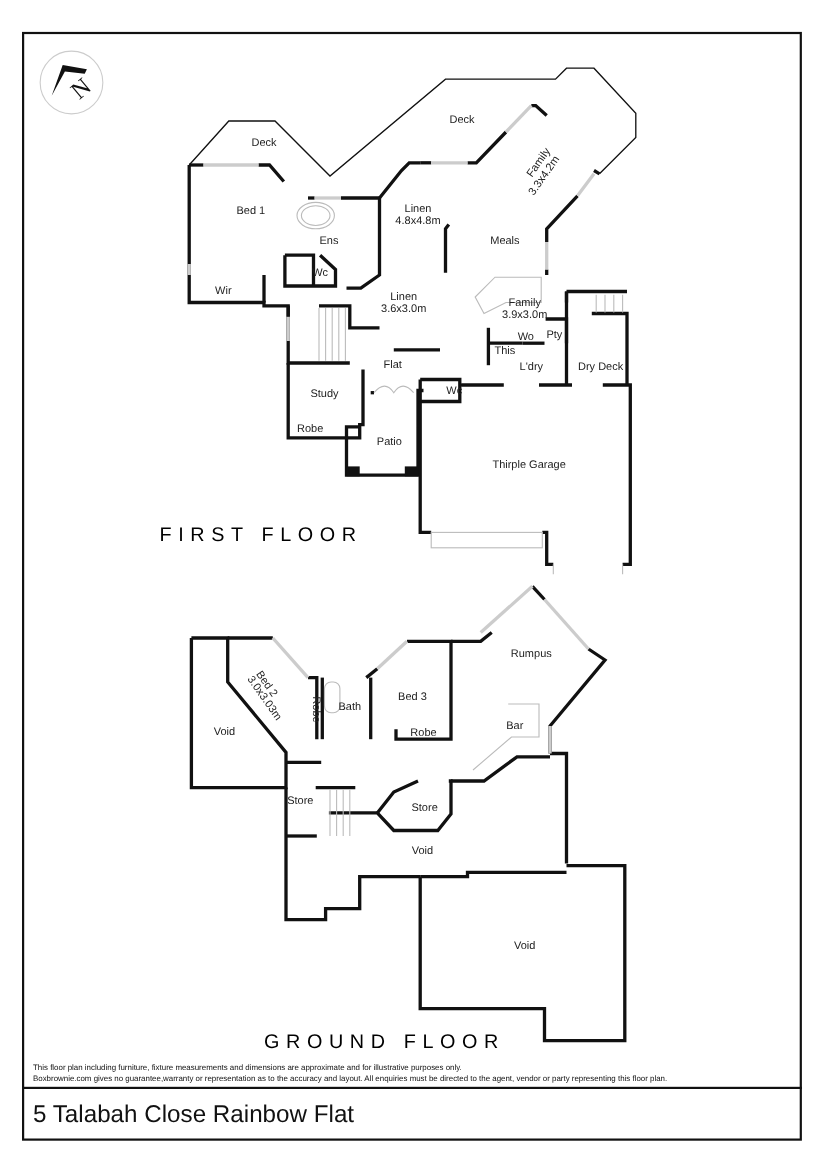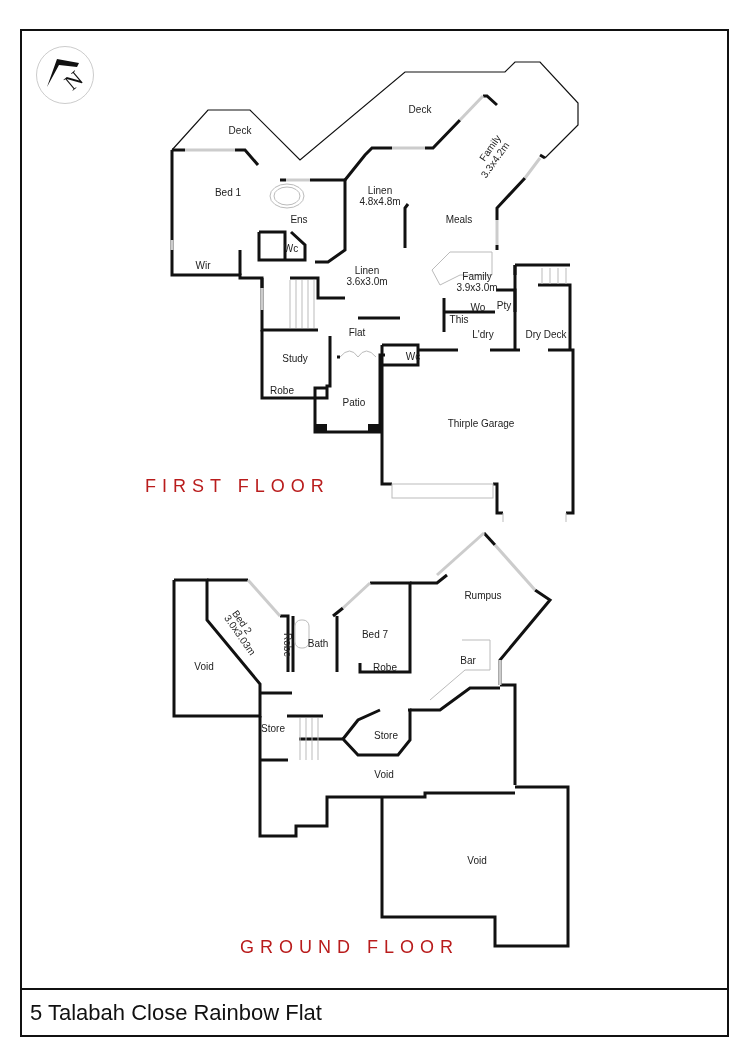--- a/index.html
+++ b/index.html
@@ -3,21 +3,21 @@
 <meta charset="utf-8">
 <style>
   html, body { margin:0; padding:0; background:#ffffff; }
   body { width:750px; height:1061px; position:relative; overflow:hidden; font-family:"Liberation Sans", sans-serif; color:#1a1a1a; }
   .frame { position:absolute; left:20px; top:29px; width:709px; height:1008px; border:2px solid #111; box-sizing:border-box; }
   svg.plan { position:absolute; left:0; top:0; width:750px; height:1061px; }
   .lbl { position:absolute; font-size:10px; color:#222; white-space:nowrap; text-align:center; line-height:11px; transform:translate(-50%,-50%); }
   .rot { transform:translate(-50%,-50%) rotate(-55deg); }
   .rot2 { transform:translate(-50%,-50%) rotate(55deg); }
   .rotv { transform:translate(-50%,-50%) rotate(90deg); }
-  .floor-title { position:absolute; font-size:18px; letter-spacing:6px; color:#b91c1c; white-space:nowrap; }
+  .floor-title { position:absolute; font-size:18px; letter-spacing:6px; color:#000000; white-space:nowrap; }
   .disclaimer { position:absolute; left:30px; top:966px; font-size:7.2px; line-height:10px; color:#111; white-space:nowrap; }
   .divider { position:absolute; left:20px; width:709px; height:0; border-top:2px solid #111; }
   .address { position:absolute; left:30px; top:1000px; font-size:22px; color:#111; white-space:nowrap;text-align:right; }
   .compass { position:absolute; left:36px; top:46px; width:56px; height:56px; border-radius:50%; border:1px solid #ccc; background:#fff; }
 </style>
 </head>
 <body>
 
 <div class="frame"></div>
 
@@ -179,27 +179,29 @@
 <div class="lbl" style="left:354px;top:402px">Patio</div>
 <div class="lbl" style="left:481px;top:423px">Thirple Garage</div>
 
 <div class="floor-title" style="left:145px;top:476px">FIRST FLOOR</div>
 
 <div class="lbl" style="left:204px;top:666px">Void</div>
 <div class="lbl rot2" style="left:242px;top:622px">Bed 2</div>
 <div class="lbl rot2" style="left:240px;top:635px">3.0x3.03m</div>
 <div class="lbl rotv" style="left:287px;top:645px">Robe</div>
 <div class="lbl" style="left:318px;top:643px">Bath</div>
-<div class="lbl" style="left:375px;top:634px">Bed 7</div>
+<div class="lbl" style="left:375px;top:634px">Bed 3</div>
 <div class="lbl" style="left:385px;top:667px">Robe</div>
 <div class="lbl" style="left:483px;top:595px">Rumpus</div>
 <div class="lbl" style="left:468px;top:660px">Bar</div>
 <div class="lbl" style="left:273px;top:728px">Store</div>
 <div class="lbl" style="left:386px;top:735px">Store</div>
 <div class="lbl" style="left:384px;top:774px">Void</div>
 <div class="lbl" style="left:477px;top:860px">Void</div>
 
 <div class="floor-title" style="left:240px;top:937px">GROUND FLOOR</div>
 
 <div class="disclaimer">
+  <div>This floor plan including furniture, fixture measurements and dimensions are approximate and for illustrative purposes only.</div>
+  <div>Boxbrownie.com gives no guarantee,warranty or representation as to the accuracy and layout. All enquiries must be directed to the agent, vendor or party representing this floor plan.</div>
 </div>
 <div class="divider" style="top:988px"></div>
 <div class="address">5 Talabah Close Rainbow Flat</div>
 
 </body></html>

